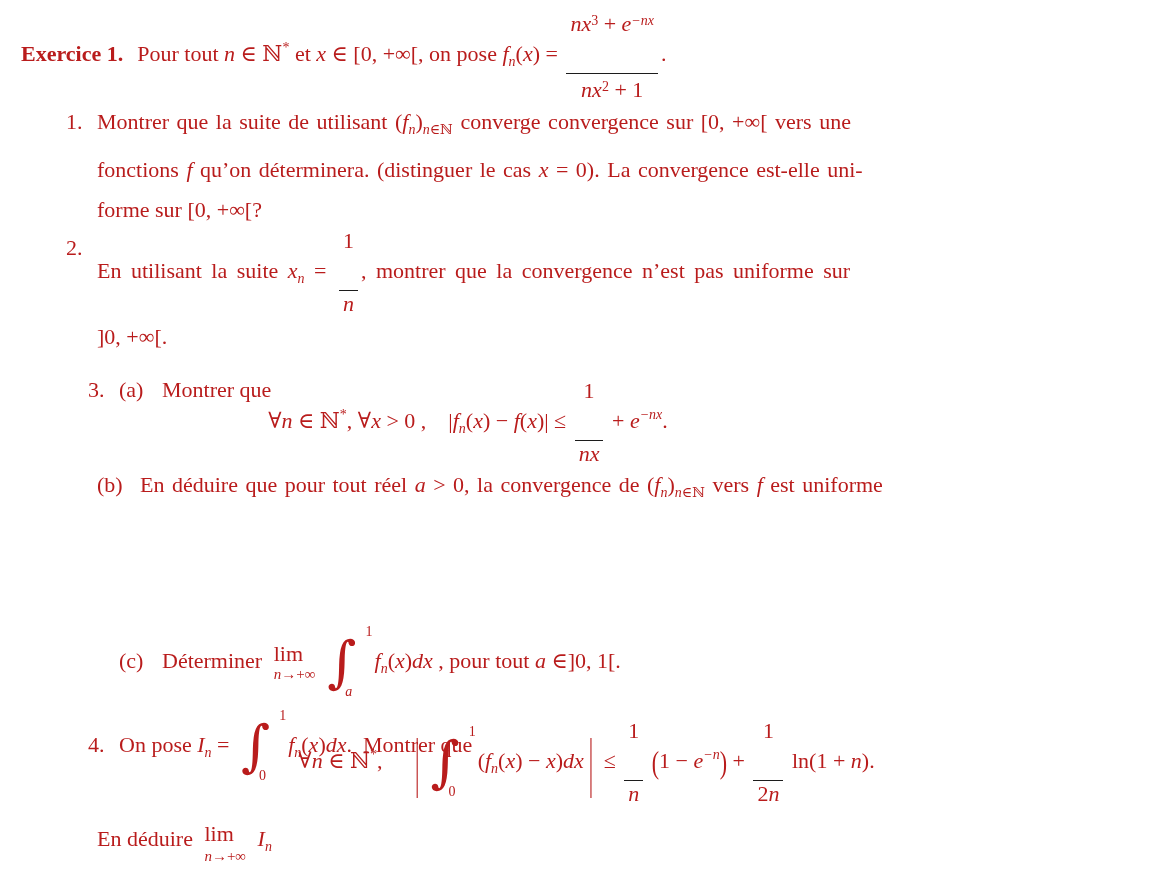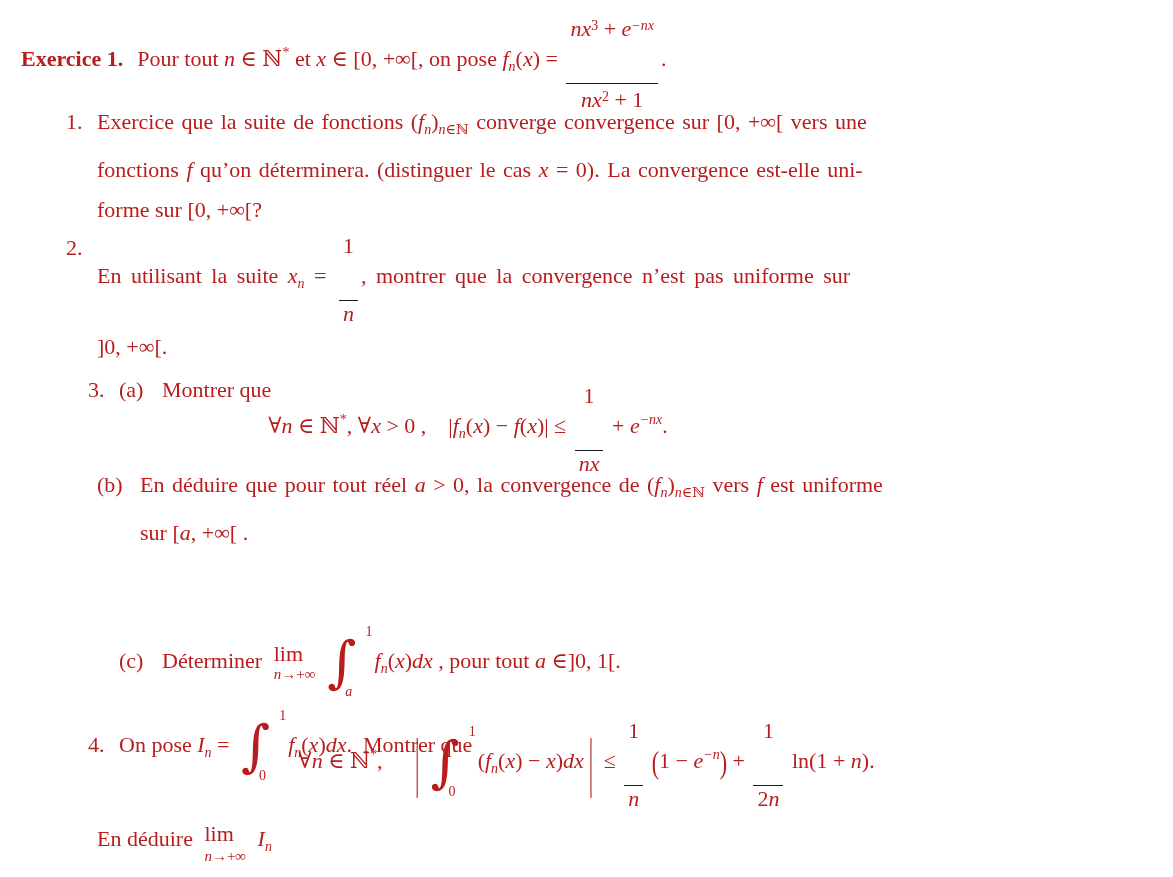--- a/index.html
+++ b/index.html
@@ -22,21 +22,21 @@
   .wsp2{word-spacing:4px;}
 
   
   .rm{font-style:normal;}
   .it{font-style:italic;}
   .bf{font-weight:700;margin-right:14px;}
   .sup{font-size:14px;vertical-align:9px;}
   .sub{font-size:14px;vertical-align:-5px;}
 
   .frac{display:inline-block;vertical-align:middle;text-align:center;margin:0 3px;}
-  .fn{display:block;padding:0 4px;line-height:36px;}
+  .fn{display:block;padding:0 4px;line-height:26px;}
   .fd{display:block;border-top:1.4px solid #1c1c1c;padding:0 4px;line-height:26px;margin-top:36px;}
   .frac .sup{vertical-align:6px;}
 
   .int{display:inline-block;position:relative;vertical-align:middle;height:72px;
        padding:0 16px 0 4px;margin:0 2px;}
   .isym{display:inline-block;font-size:56px;line-height:70px;font-style:italic;
         font-family:"DejaVu Serif","DejaVu Sans",serif;}
   .itop{position:absolute;top:-2px;right:0;font-size:14px;line-height:14px;}
   .ibot{position:absolute;bottom:0;left:22px;font-size:14px;line-height:14px;}
 
@@ -67,21 +67,21 @@
 </head>
 <body>
 
 <div class="page">
 
   <div class="abs mrow" id="header"><span class="bf">Exercice 1.</span><span class="rm">Pour tout </span><span class="it">n</span><span class="rm"> ∈ ℕ</span><span class="sup"><span class="rm">*</span></span><span class="rm"> et </span><span class="it">x</span><span class="rm"> ∈ [0, +∞[, on pose </span><span class="it">f</span><span class="sub"><span class="it">n</span></span><span class="rm">(</span><span class="it">x</span><span class="rm">) = </span><span class="frac"><span class="fn"><span class="it">nx</span><span class="sup"><span class="rm">3</span></span><span class="rm"> + </span><span class="it">e</span><span class="sup"><span class="it">−nx</span></span></span><span class="fd"><span class="it">nx</span><span class="sup"><span class="rm">2</span></span><span class="rm"> + 1</span></span></span><span class="rm">.</span></div>
 
   <div class="abs item" id="item1">
     <div class="inum">1.</div>
     <div class="ilines">
-      <div class="mrow wsp"><span class="rm">Exercice que la suite de fonctions (</span><span class="it">f</span><span class="sub"><span class="it">n</span></span><span class="rm">)</span><span class="sub"><span class="it">n</span><span class="rm">∈ℕ</span></span><span class="rm"> converge convergence sur [0, +∞[ vers une</span></div>
+      <div class="mrow wsp"><span class="rm">Montrer que la suite de utilisant (</span><span class="it">f</span><span class="sub"><span class="it">n</span></span><span class="rm">)</span><span class="sub"><span class="it">n</span><span class="rm">∈ℕ</span></span><span class="rm"> converge convergence sur [0, +∞[ vers une</span></div>
       <div class="mrow wsp"><span class="rm">fonctions </span><span class="it">f</span><span class="rm"> qu’on déterminera. (distinguer le cas </span><span class="it">x</span><span class="rm"> = 0). La convergence est-elle uni-</span></div>
       <div class="mrow"><span class="rm">forme sur [0, +∞[?</span></div>
     </div>
   </div>
 
   <div class="abs item" id="item2">
     <div class="inum">2.</div>
     <div class="ilines">
       <div class="mrow tall1 wsp2"><span class="rm">En utilisant la suite </span><span class="it">x</span><span class="sub"><span class="it">n</span></span><span class="rm"> = </span><span class="frac"><span class="fn"><span class="rm">1</span></span><span class="fd"><span class="it">n</span></span></span><span class="rm">, montrer que la convergence n’est pas uniforme sur</span></div>
       <div class="mrow"><span class="rm">]0, +∞[.</span></div>
@@ -91,21 +91,20 @@
   <div class="abs mrow" id="item3">
     <span class="inum">3.</span><span class="slabel">(a)</span><span><span class="rm">Montrer que</span></span>
   </div>
 
   <div class="abs mrow" id="eqA"><span class="rm">∀</span><span class="it">n</span><span class="rm"> ∈ ℕ</span><span class="sup"><span class="rm">*</span></span><span class="rm">, ∀</span><span class="it">x</span><span class="rm"> &gt; 0 ,    |</span><span class="it">f</span><span class="sub"><span class="it">n</span></span><span class="rm">(</span><span class="it">x</span><span class="rm">) − </span><span class="it">f</span><span class="rm">(</span><span class="it">x</span><span class="rm">)| ≤ </span><span class="frac"><span class="fn"><span class="rm">1</span></span><span class="fd"><span class="it">nx</span></span></span><span class="rm"> + </span><span class="it">e</span><span class="sup"><span class="it">−nx</span></span><span class="rm">.</span></div>
 
   <div class="abs item" id="itemB">
     <div class="slabel">(b)</div>
     <div class="ilines">
       <div class="mrow wsp"><span class="rm">En déduire que pour tout réel </span><span class="it">a</span><span class="rm"> &gt; 0, la convergence de (</span><span class="it">f</span><span class="sub"><span class="it">n</span></span><span class="rm">)</span><span class="sub"><span class="it">n</span><span class="rm">∈ℕ</span></span><span class="rm"> vers </span><span class="it">f</span><span class="rm"> est uniforme</span></div>
-      <div class="mrow"><span class="rm">sur [</span><span class="it">a</span><span class="rm">, +∞[ .</span></div>
     </div>
   </div>
 
   <div class="abs mrow" id="itemC">
     <span class="slabel">(c)</span><span><span class="rm">Déterminer </span><span class="lim"><span class="limw">lim</span><span class="limu"><span class="it">n</span><span class="rm">→+∞</span></span></span><span class="int"><span class="isym">∫</span><span class="itop"><span class="rm">1</span></span><span class="ibot"><span class="it">a</span></span></span><span class="it">f</span><span class="sub"><span class="it">n</span></span><span class="rm">(</span><span class="it">x</span><span class="rm">)</span><span class="it">dx</span><span class="rm"> , pour tout </span><span class="it">a</span><span class="rm"> ∈]0, 1[.</span></span>
   </div>
 
   <div class="abs mrow" id="item4">
     <span class="inum">4.</span><span><span class="rm">On pose </span><span class="it">I</span><span class="sub"><span class="it">n</span></span><span class="rm"> = </span><span class="int"><span class="isym">∫</span><span class="itop"><span class="rm">1</span></span><span class="ibot"><span class="rm">0</span></span></span><span class="it">f</span><span class="sub"><span class="it">n</span></span><span class="rm">(</span><span class="it">x</span><span class="rm">)</span><span class="it">dx</span><span class="rm">.  Montrer que</span></span>
   </div>

